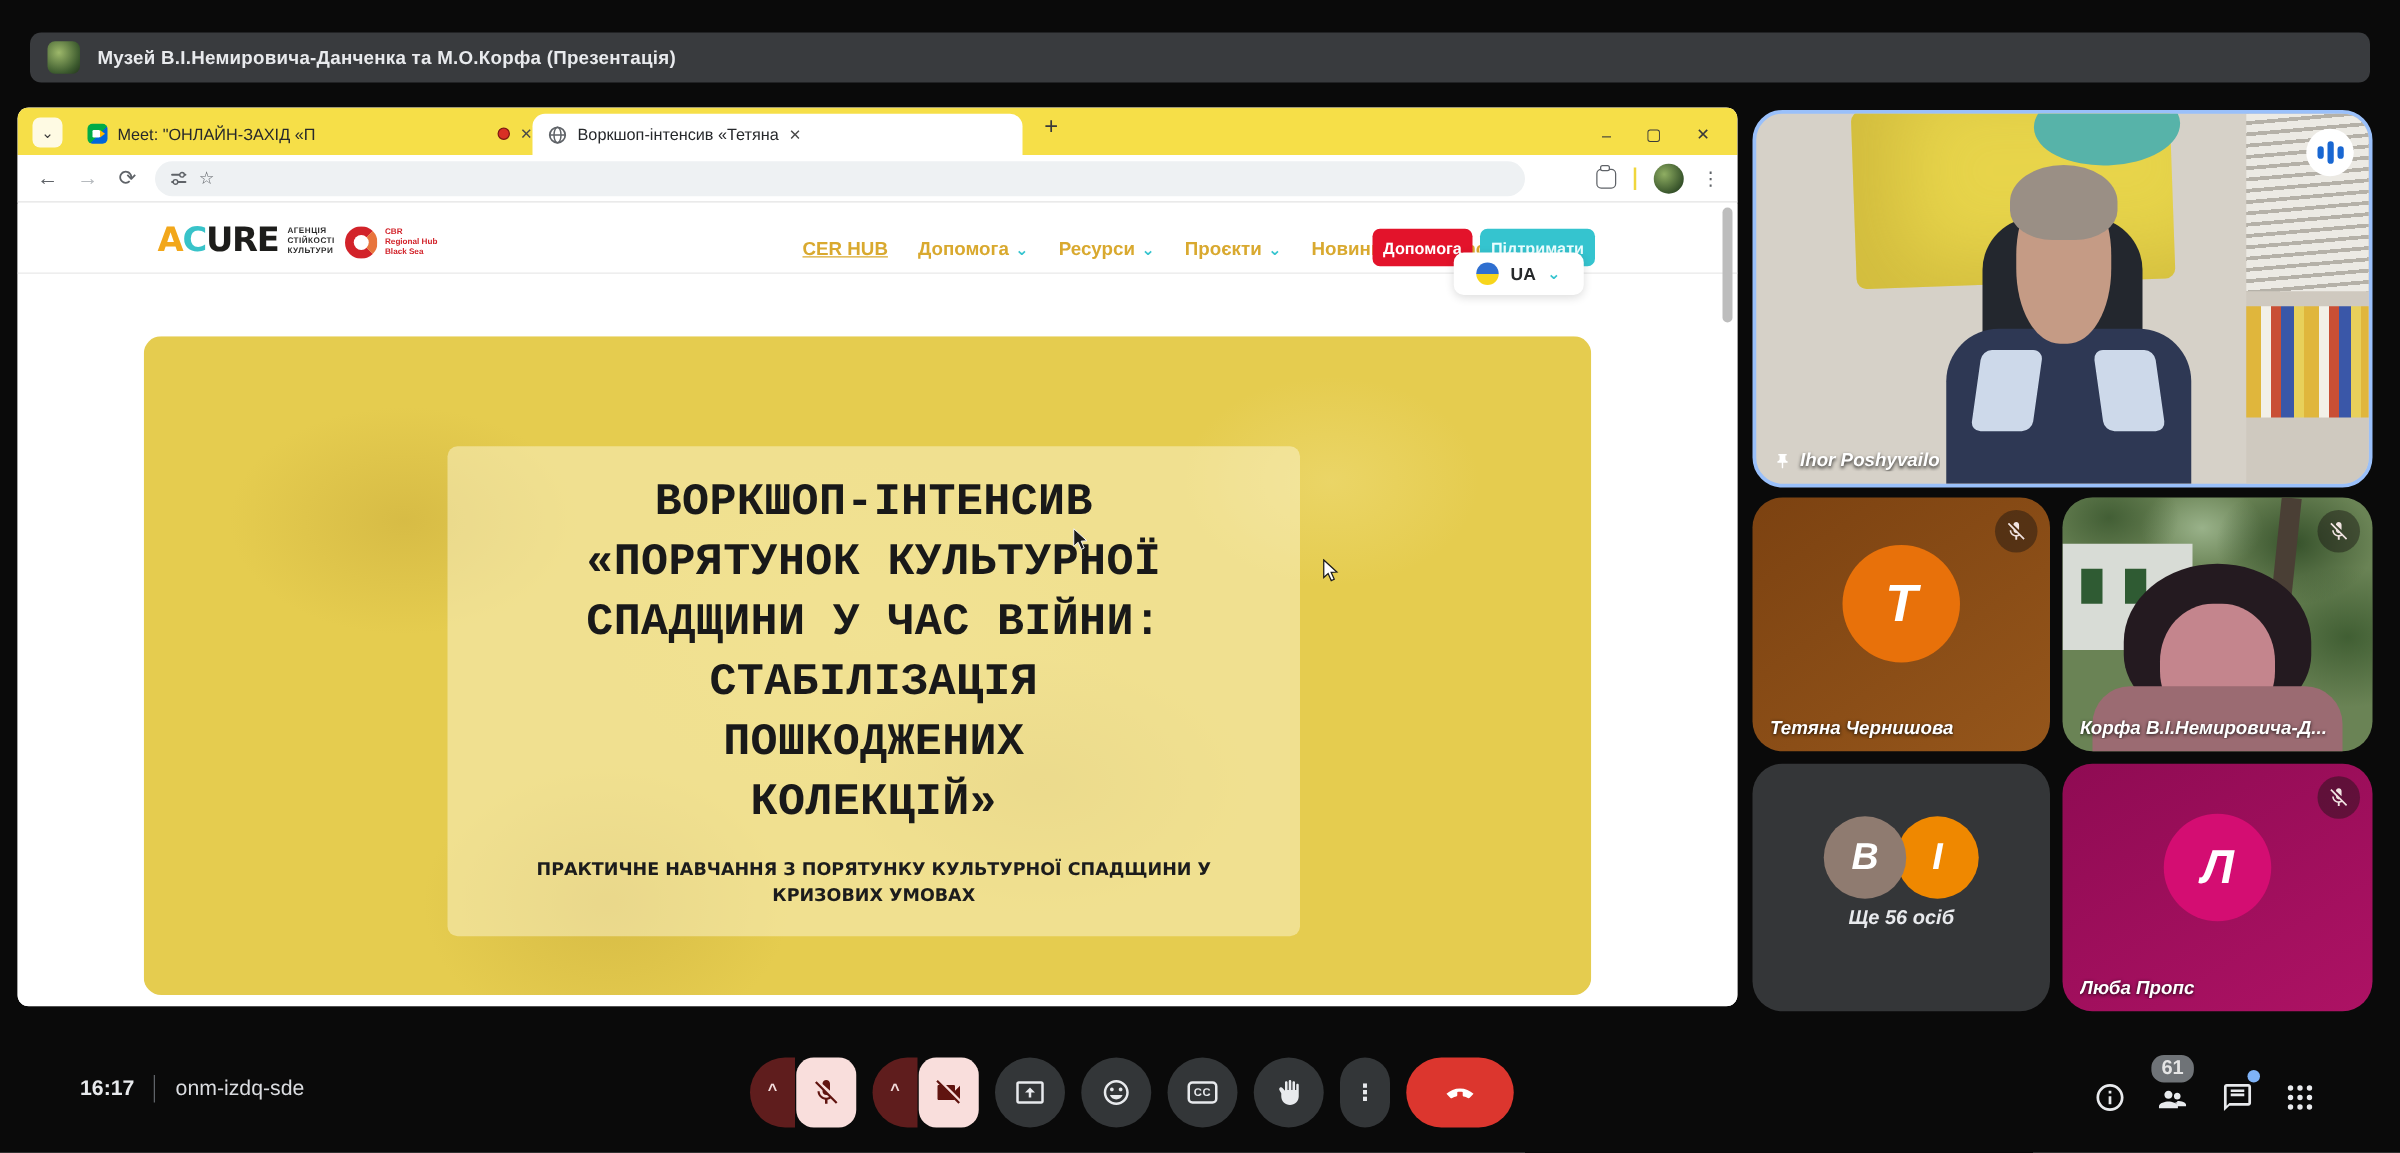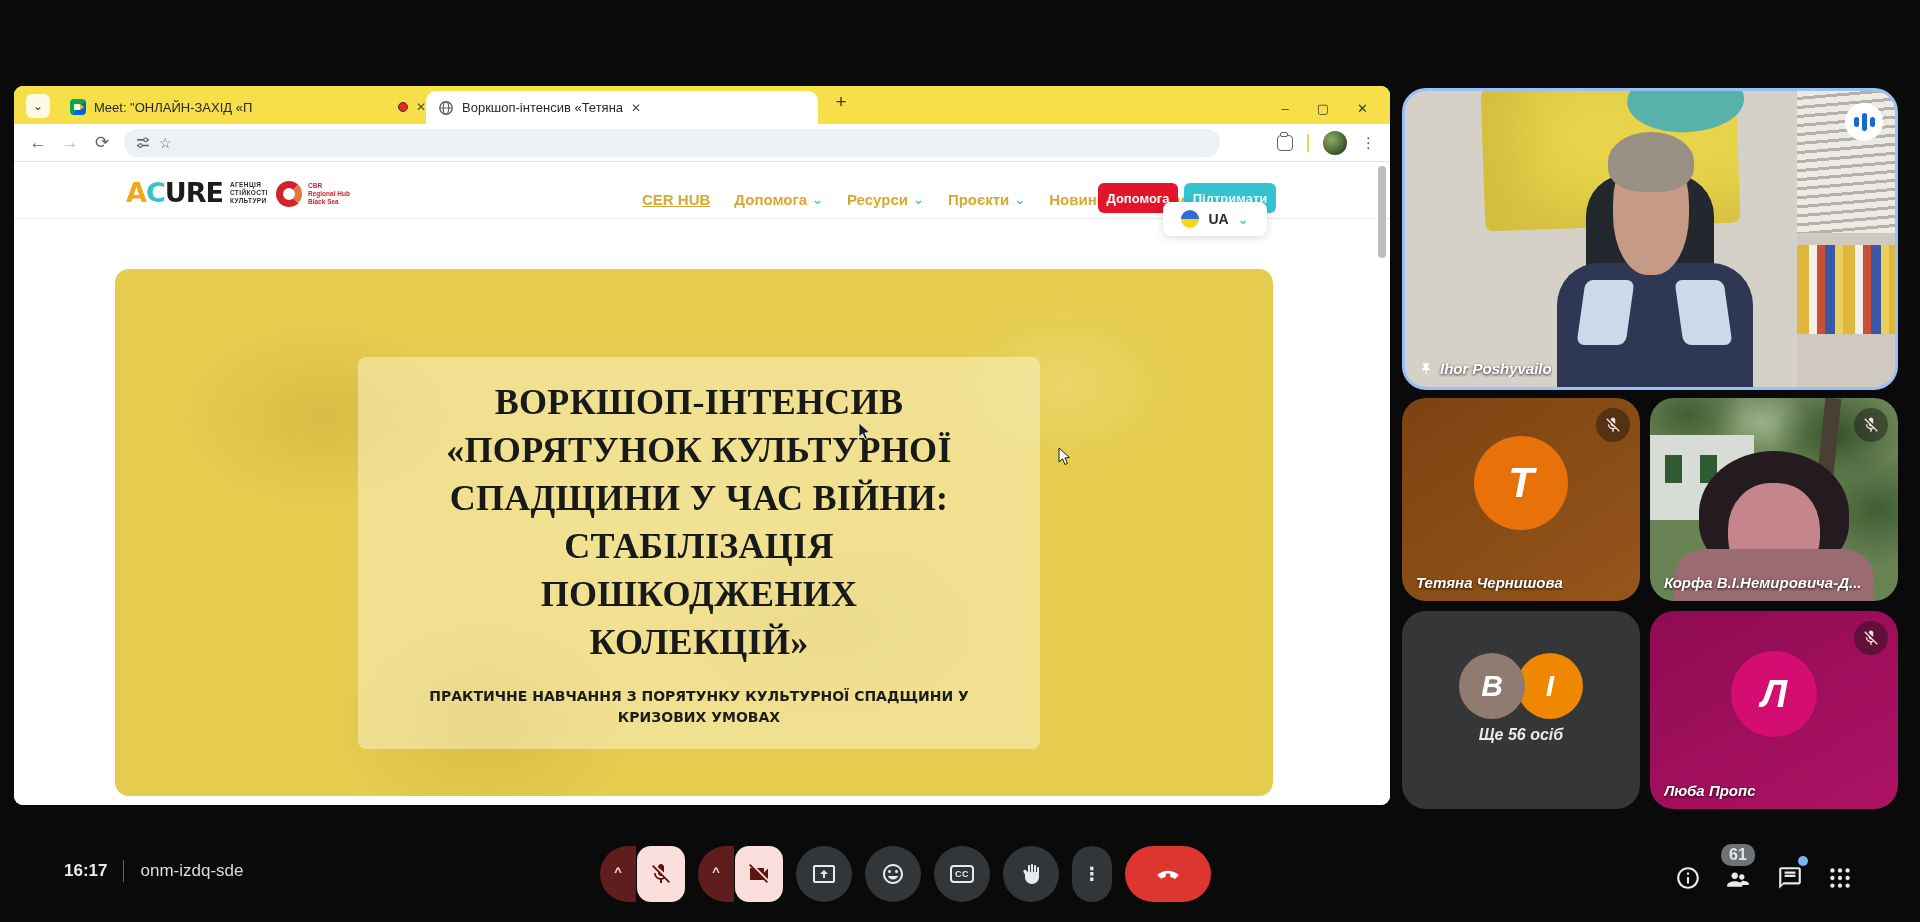--- a/index.html
+++ b/index.html
@@ -77,21 +77,21 @@
   .slide { position:absolute; left:101px; top:106px; width:1158px; height:527px; border-radius:14px; overflow:hidden;
     background:
       radial-gradient(200px 130px at 18% 28%, rgba(198,168,58,.45), transparent 70%),
       radial-gradient(240px 150px at 62% 68%, rgba(210,182,66,.5), transparent 70%),
       radial-gradient(170px 120px at 82% 22%, rgba(238,219,118,.6), transparent 70%),
       radial-gradient(210px 160px at 32% 86%, rgba(196,166,56,.42), transparent 70%),
       radial-gradient(300px 200px at 50% 45%, rgba(233,211,96,.35), transparent 70%),
       #e5cc4f; }
   .slide-panel { position:absolute; left:243px; top:88px; width:682px; height:392px; background:rgba(253,246,216,.48);
     border-radius:8px; display:flex; flex-direction:column; align-items:center; justify-content:center; padding:10px 30px; }
-  .slide-title-line { font-family:Liberation Serif, serif; font-weight:bold; font-size:36px; line-height:48px;
+  .slide-title-line { font-family:Liberation Mono, monospace; font-weight:bold; font-size:36px; line-height:48px;
     color:#191919; letter-spacing:.3px; text-align:center; white-space:nowrap; }
   .slide-sub { margin-top:20px; font-family:"DejaVu Sans",sans-serif; font-weight:bold; font-size:14px; line-height:21px;
     color:#1c1c1c; text-align:center; max-width:585px; }
   .scroll-thumb { position:absolute; right:4px; top:3px; width:8px; height:92px; background:#bdbdbd; border-radius:4px; }
 
   
   .tile { position:absolute; border-radius:24px; overflow:hidden;font-style:italic; }
   .tile-name { position:absolute; left:14px; bottom:10px; color:#fff; font-size:15px; font-weight:bold;
     text-shadow:0 1px 3px rgba(0,0,0,.85); display:flex; align-items:center; gap:7px; max-width:88%;
     white-space:nowrap; overflow:hidden; }
@@ -169,20 +169,24 @@
     font-size:16px; font-weight:bold; border-radius:10px; padding:2px 8px; }
   .chat-dot { position:absolute; right:2px; top:-2px; width:10px; height:10px; border-radius:50%; background:#7fb3f7; }
 
   .cursor { position:absolute; width:15px; height:20px; }
 </style>
 </head>
 <body>
 
 <div class="screen">
 
+  <div class="top-banner">
+    <div class="banner-avatar"></div>
+    <div class="banner-title">Музей В.І.Немировича-Данченка та М.О.Корфа (Презентація)</div>
+  </div>
 
   <div class="browser">
     <div class="tabstrip">
       <div class="tab-search">
         <span>⌄</span>
       </div>
       <div class="tab inactive">
         <span class="favicon-meet"></span>
         <span class="tab-title">Meet: "ОНЛАЙН-ЗАХІД «П</span>
         <span class="rec-dot"></span>

